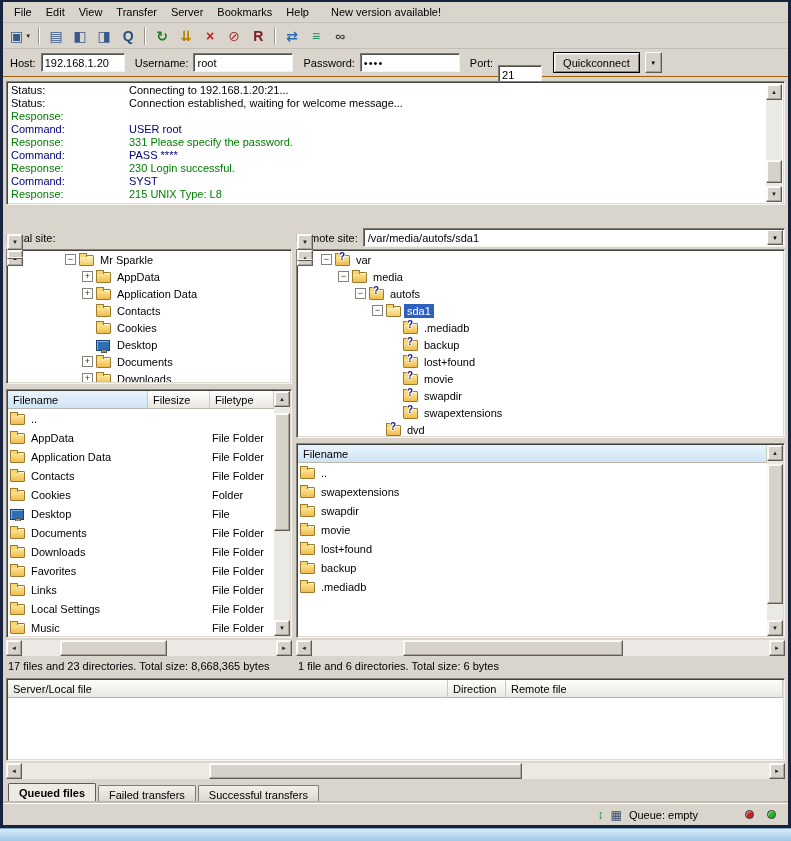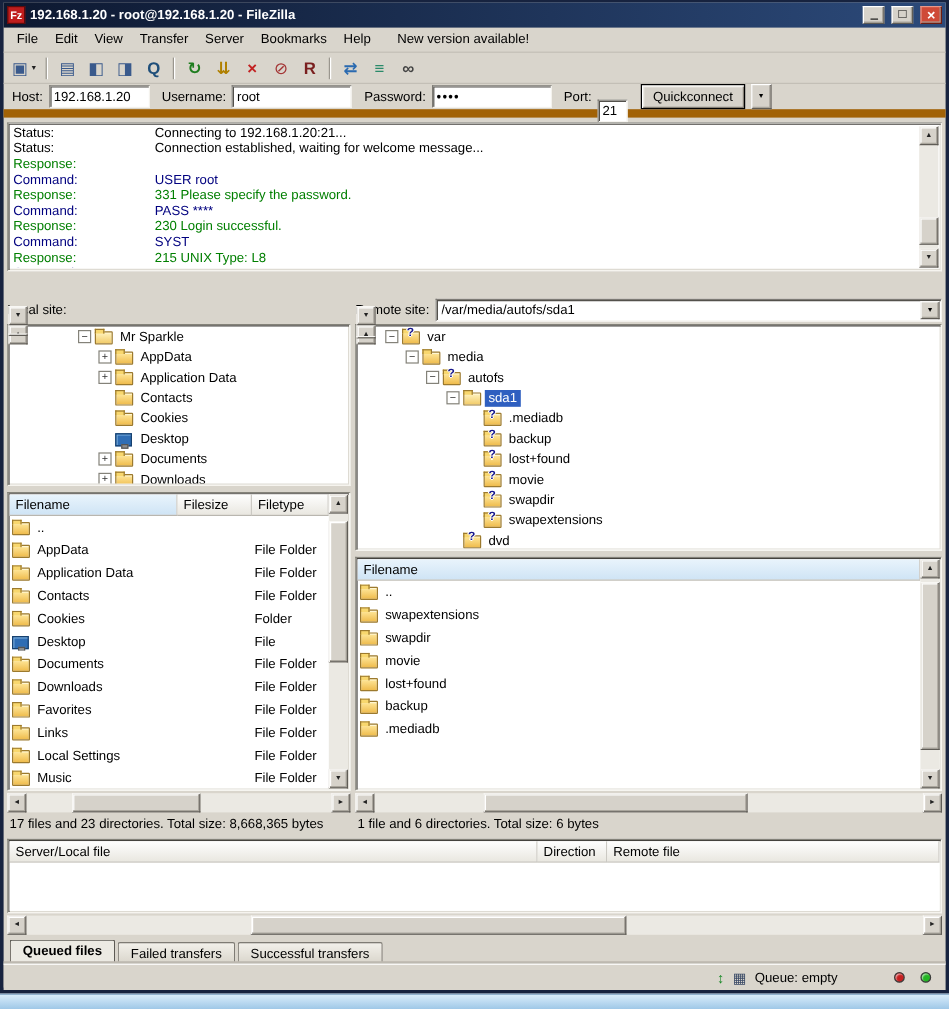--- a/index.html
+++ b/index.html
@@ -22,24 +22,24 @@
   .menubar{height:21px;display:flex;align-items:center;padding:0 4px;border-bottom:1px solid #c3bfb6;}
   .menu-item{padding:2px 7px;}
   .menu-notice{padding:2px 7px;margin-left:8px;}
   .toolbar{height:26px;display:flex;align-items:center;padding:0 4px;border-bottom:1px solid #c3bfb6;}
   .tb-btn{height:22px;min-width:24px;display:flex;align-items:center;justify-content:center;padding:0 2px;border:1px solid transparent;}
   .tb-ico{font-size:14px;line-height:1;}
   .tb-drop{font-size:6px;margin-left:2px;color:#222;}
   .tb-sep{width:2px;height:18px;margin:0 4px;border-left:1px solid #9a968e;border-right:1px solid #ffffff;}
 
   
-  .quickbar{height:28px;display:flex;align-items:center;padding:0 7px;gap:5px;border-bottom:7px solid #a16207;}
+  .quickbar{height:28px;display:flex;align-items:center;padding:0 7px;gap:5px;border-bottom:1px solid #a16207;}
   .qc-label{margin-left:5px;}
   .qc-input{height:19px;background:#fff;border:1px solid;border-color:#7d7a74 #f4f2ed #f4f2ed #7d7a74;box-shadow:inset 1px 1px 0 #53514c;font:11px "Liberation Sans","DejaVu Sans",sans-serif;padding:0 3px;}
-  .w-host{width:84px;} .w-user{width:100px;} .w-pass{width:100px;letter-spacing:1px;} .w-port{width:25px;margin-top:24px;}
+  .w-host{width:84px;} .w-user{width:100px;} .w-pass{width:100px;letter-spacing:1px;} .w-port{width:44px;margin-top:24px;}
   .qc-btn{height:21px;margin-left:6px;padding:0 9px;background:#d6d2ca;border:1px solid #000;box-shadow:inset 1px 1px 0 #fff,inset -1px -1px 0 #857f76,inset 2px 2px 0 #e9e6df;font:11px "Liberation Sans","DejaVu Sans",sans-serif;}
   .qc-drop{width:17px;height:21px;background:#d6d2ca;border:1px solid;border-color:#fff #5f5c56 #5f5c56 #fff;box-shadow:inset -1px -1px 0 #a8a49b;display:flex;align-items:center;justify-content:center;}
   .qc-drop::before{content:"▼";font-size:6px;}
 
   
   .sunken{background:#fff;border:1px solid;border-color:#848279 #f6f4ef #f6f4ef #848279;box-shadow:inset 1px 1px 0 #44423e,inset -1px -1px 0 #dedbd3;}
   .sbv,.sbh{position:relative;background:#ebe9e3;}
   .sbv{width:16px;}
   .sbh{height:16px;}
   .sb-btn,.sb-thumb{position:absolute;background:#d6d2ca;border:1px solid;border-color:#f8f7f4 #5f5c56 #5f5c56 #f8f7f4;box-shadow:inset -1px -1px 0 #aaa69d,inset 1px 1px 0 #fff;display:flex;align-items:center;justify-content:center;font-size:6px;color:#222;}
@@ -129,27 +129,20 @@
   .led.green{background:#23b623;margin-left:6px;}
 
   .taskbar{position:absolute;left:0;right:0;bottom:0;height:13px;background:linear-gradient(#d9edfb,#9ec7e7);border-top:1px solid #7fa8cc;}
 </style>
 </head>
 <body>
 
 <div class="screen">
   <div class="window">
 
-    <div class="titlebar">
-      <span class="app-icon">Fz</span>
-      <span class="title-text">192.168.1.20 - root@192.168.1.20 - FileZilla</span>
-      <span class="win-btn win-min"></span>
-      <span class="win-btn win-max"></span>
-      <span class="win-btn win-close"></span>
-    </div>
 
     <div class="menubar">
         <span class="menu-item">File</span>
         <span class="menu-item">Edit</span>
         <span class="menu-item">View</span>
         <span class="menu-item">Transfer</span>
         <span class="menu-item">Server</span>
         <span class="menu-item">Bookmarks</span>
         <span class="menu-item">Help</span>
         <span class="menu-notice">New version available!</span>

